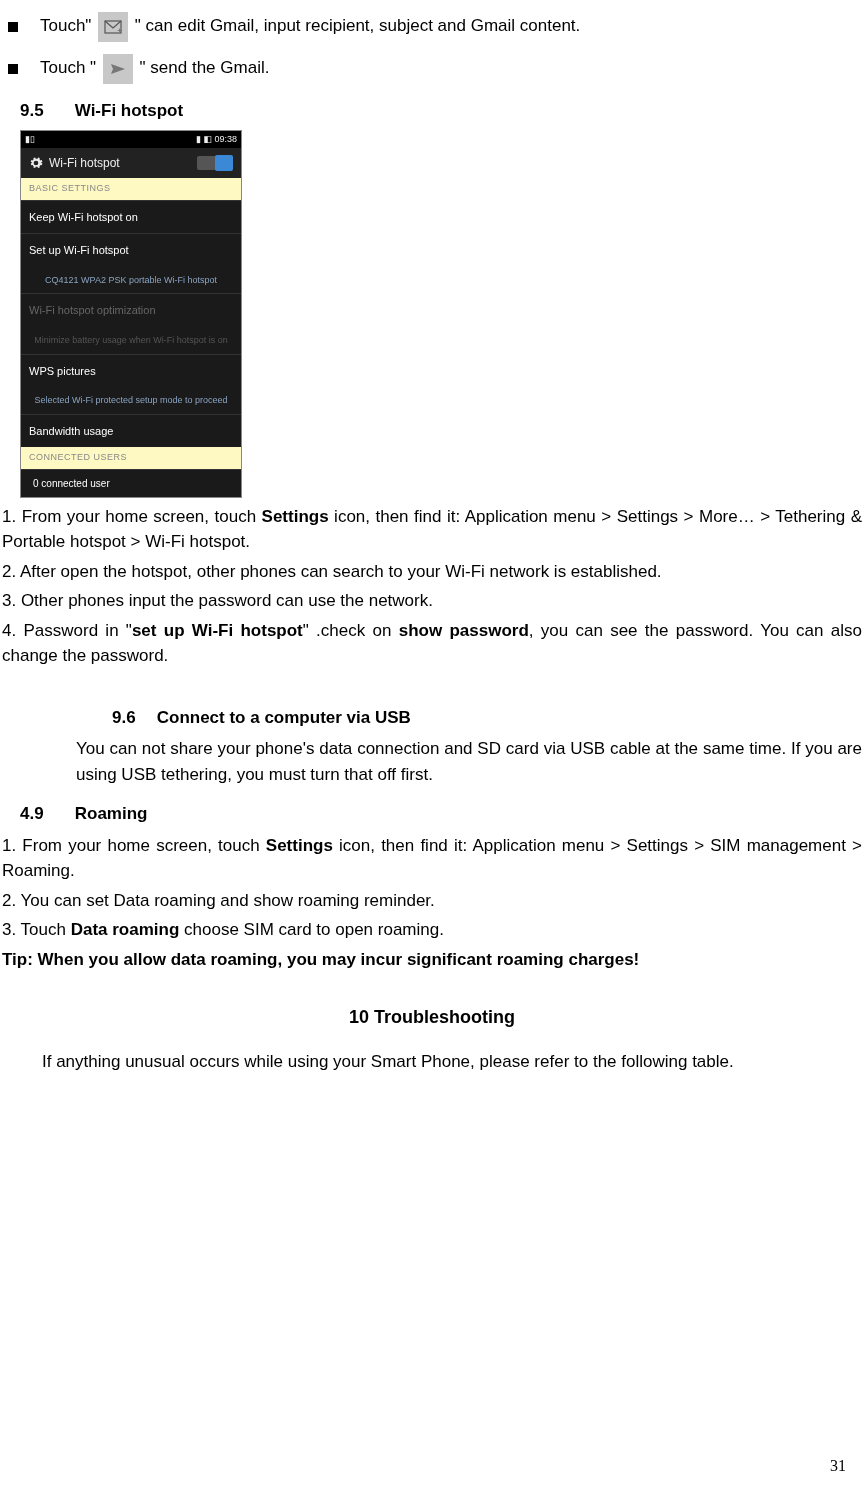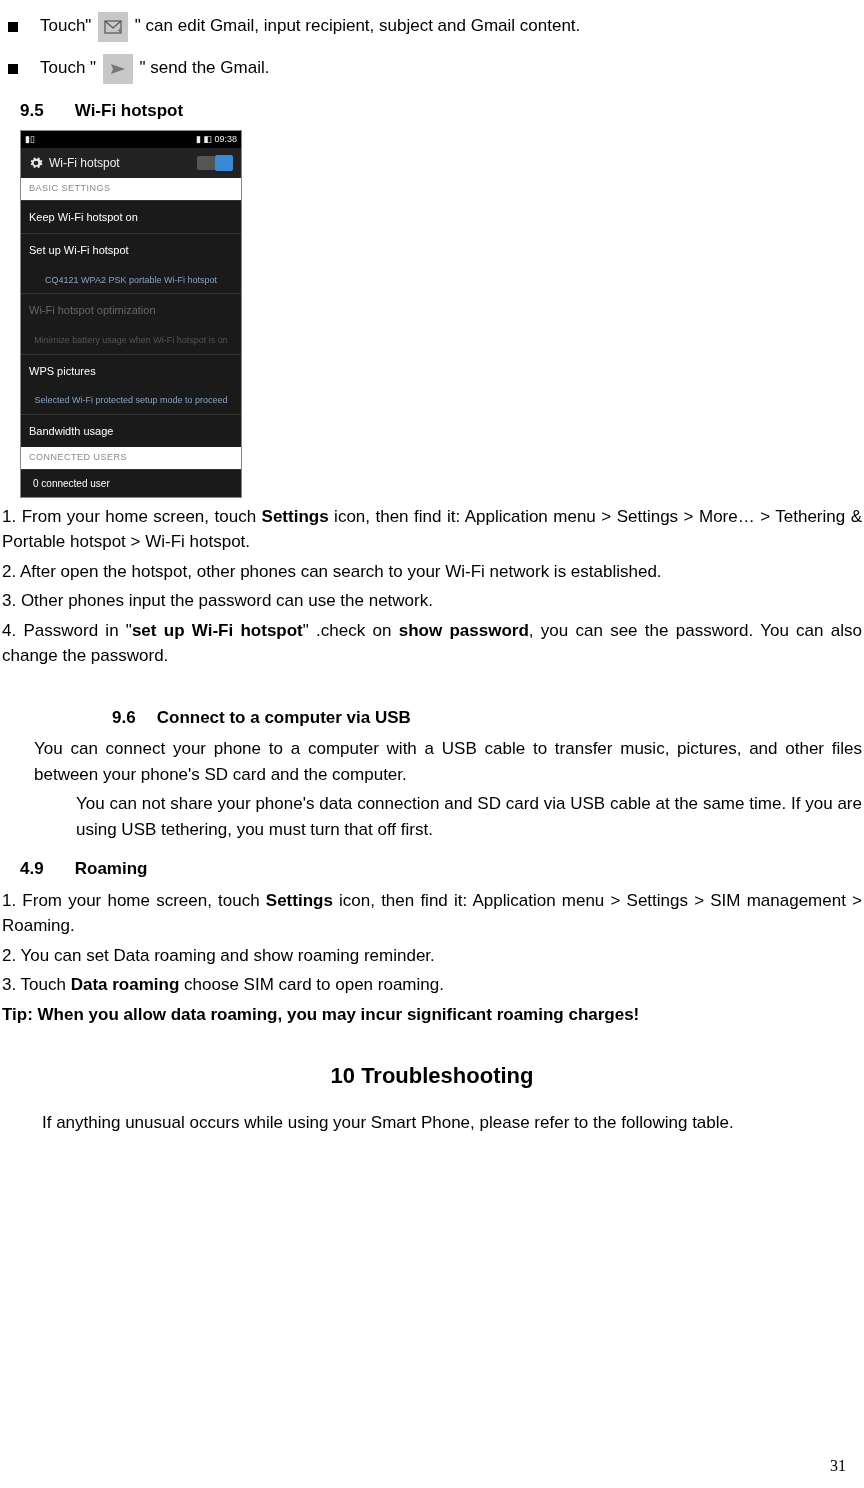--- a/index.html
+++ b/index.html
@@ -52,21 +52,21 @@
   .h3 {
     font-weight: bold;
     margin: 14px 0 6px 18px;
   }
   .h3 .num {
     display: inline-block;
     width: 50px;
   }
   .h2 {
     font-weight: bold;
-    font-size: 22px;
+    font-size: 18px;
     text-align: center;
     margin: 32px 0 18px 0;
   }
   .screenshot {
     width: 220px;
     margin: 6px 0 6px 18px;
     background: #1a1a1a;
     color: #eee;
     font-family: Arial, sans-serif;
     font-size: 10px;
@@ -103,21 +103,21 @@
     content: "";
     position: absolute;
     right: 0;
     top: -1px;
     width: 18px;
     height: 16px;
     background: #3a88d6;
     border-radius: 2px;
   }
   .ss-section {
-    background: #ffffff;
+    background: #fef9c3;
     color: #888;
     font-size: 9px;
     padding: 4px 8px;
     letter-spacing: 0.5px;
   }
   .ss-item {
     padding: 8px 8px;
     border-top: 1px solid #333;
   }
   .ss-item-title {
@@ -239,25 +239,20 @@
   <p class="justify">
     <span>4. Password in "</span><b>set up Wi-Fi hotspot</b><span>" .check on </span><b>show password</b><span>, you can see the password. You can also change the password.</span>
   </p>
 
   <div style="height:18px;"></div>
 
   <div class="h3" style="margin-left:110px;">
     <span class="num" style="width:40px;">9.6</span>
     <span>Connect to a computer via USB</span>
   </div>
-  <p class="justify" style="margin-left:32px; text-indent:-0px;">
-    <span style="display:block; text-indent:0;">
-      <span style="display:inline;">You can connect your phone to a computer with a USB cable to transfer music, pictures, and other files between your phone's SD card and the computer.</span>
-    </span>
-  </p>
   <p class="sub-indent">You can not share your phone's data connection and SD card via USB cable at the same time. If you are using USB tethering, you must turn that off first.</p>
 
   <div class="h3">
     <span class="num">4.9</span>
     <span>Roaming</span>
   </div>
   <p class="justify">
     <span>1. From your home screen, touch </span><b>Settings</b><span> icon, then find it: Application menu &gt; Settings &gt; SIM management &gt; Roaming.</span>
   </p>
   <p class="justify">2. You can set Data roaming and show roaming reminder.</p>

